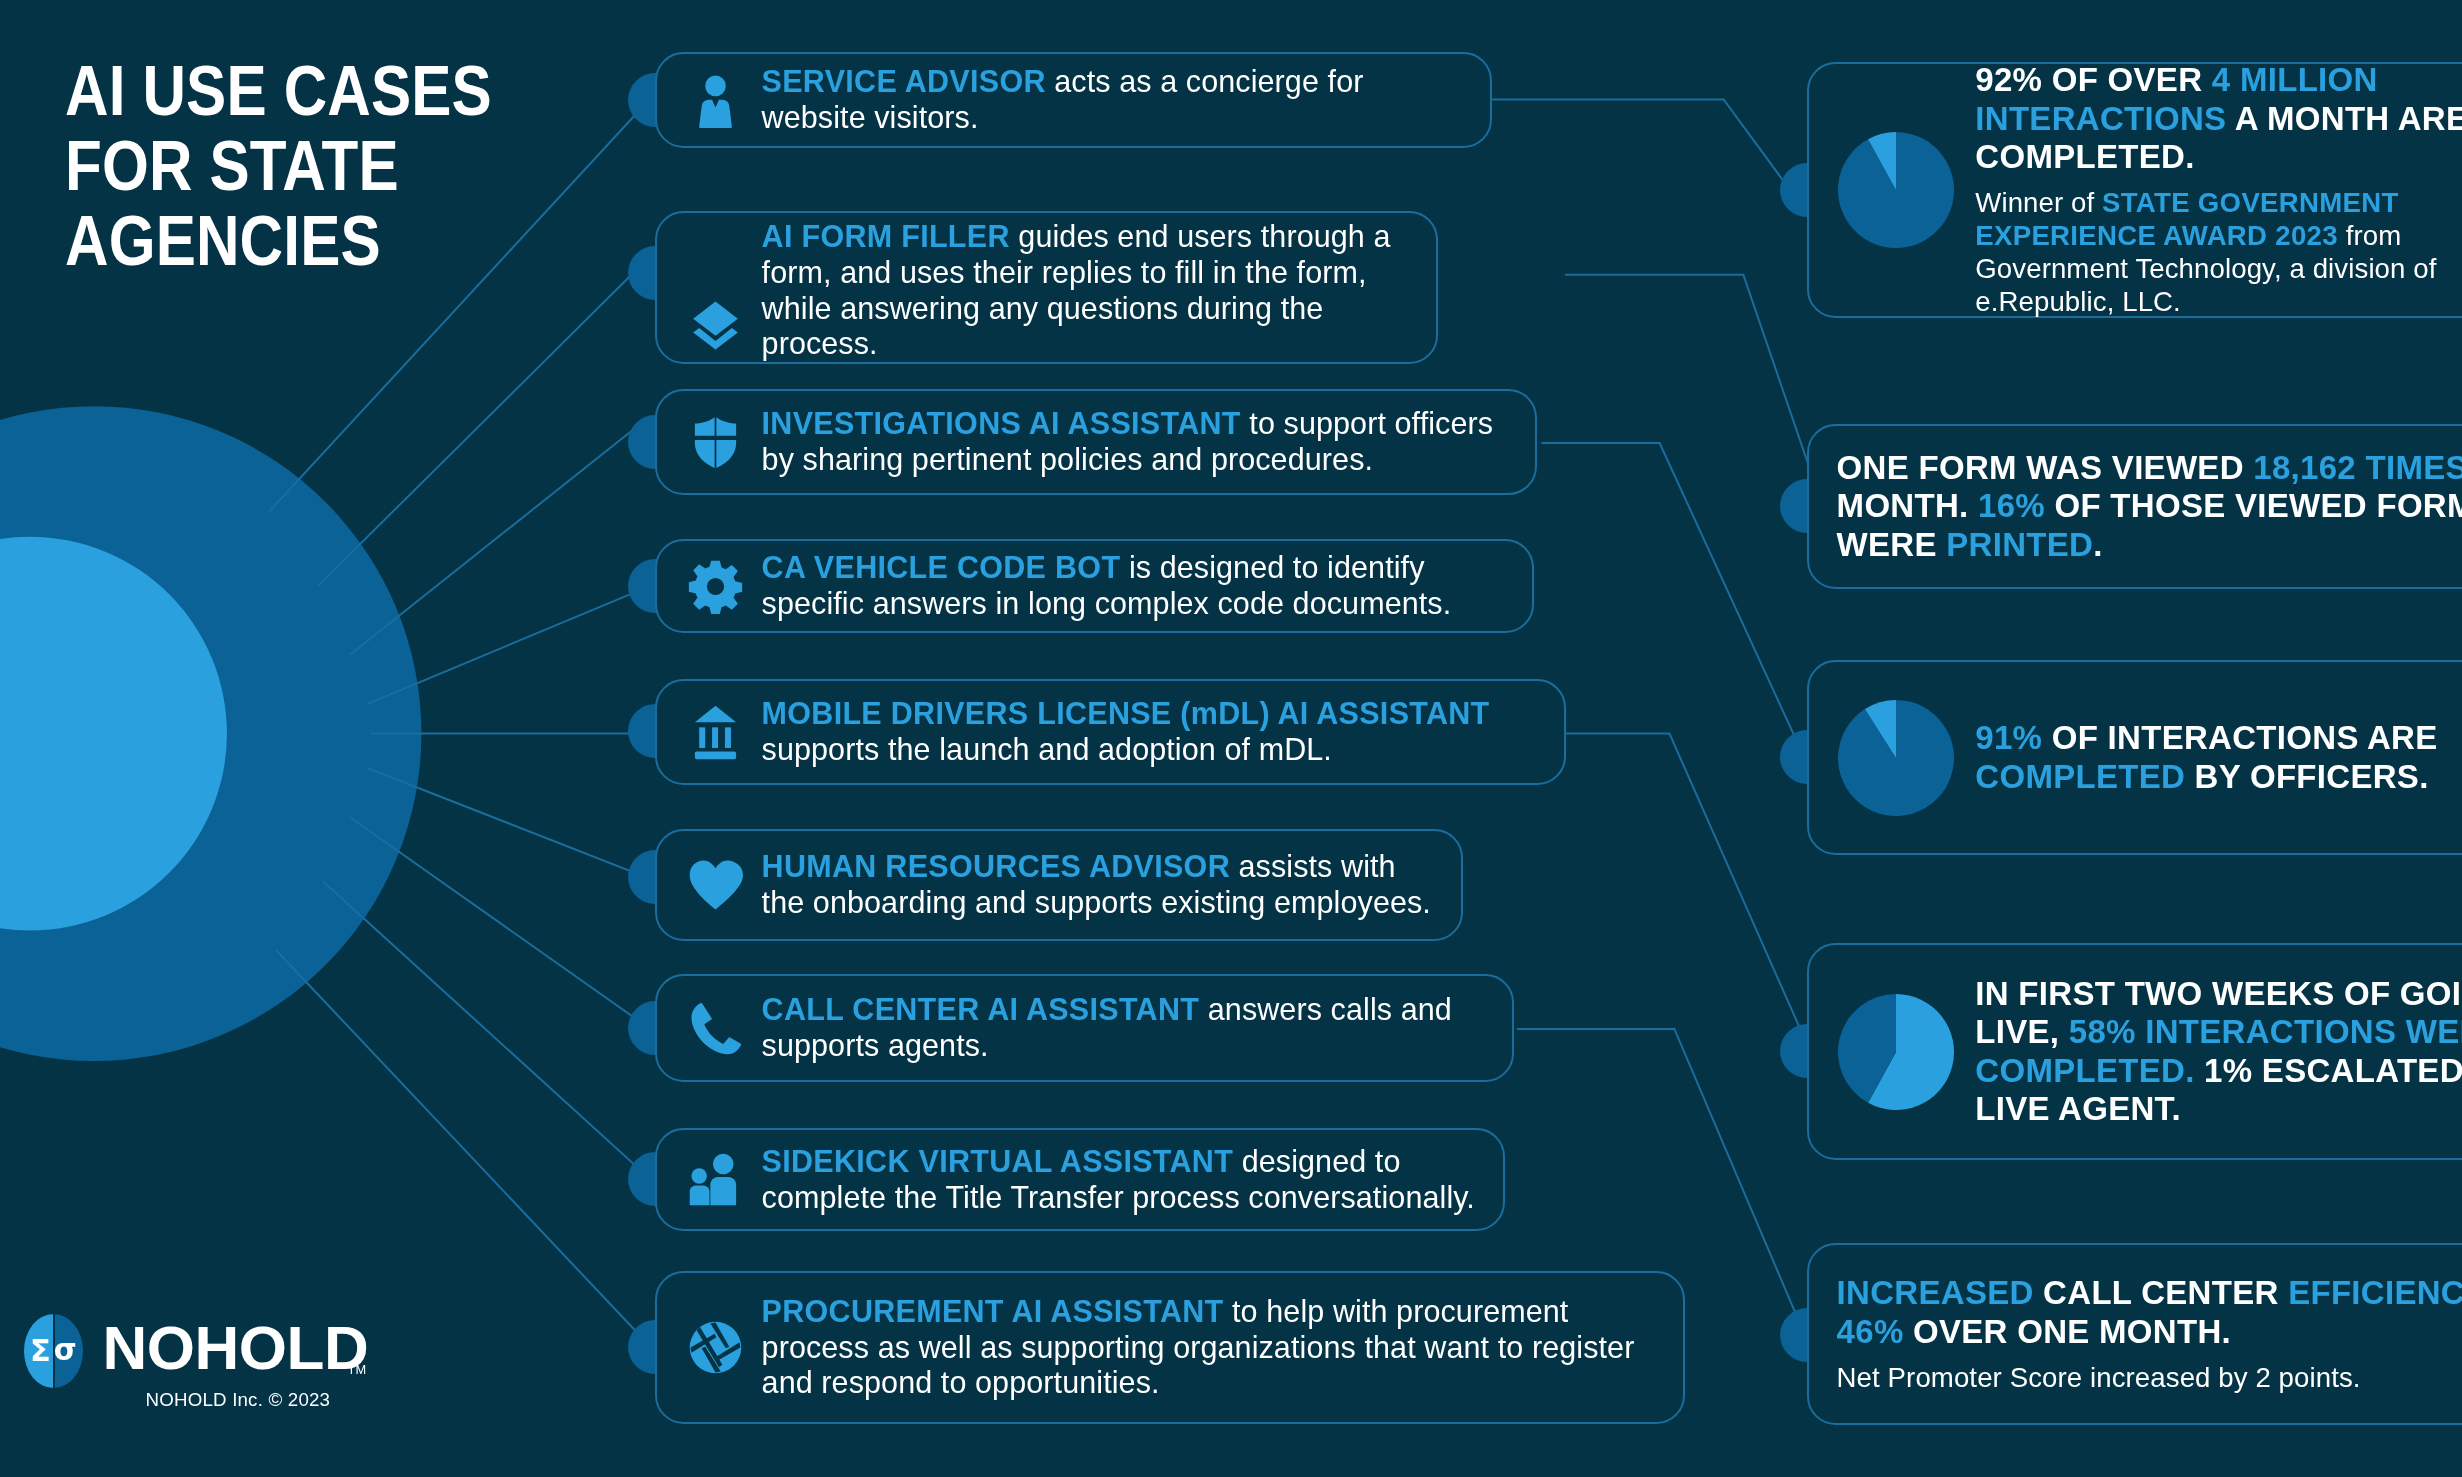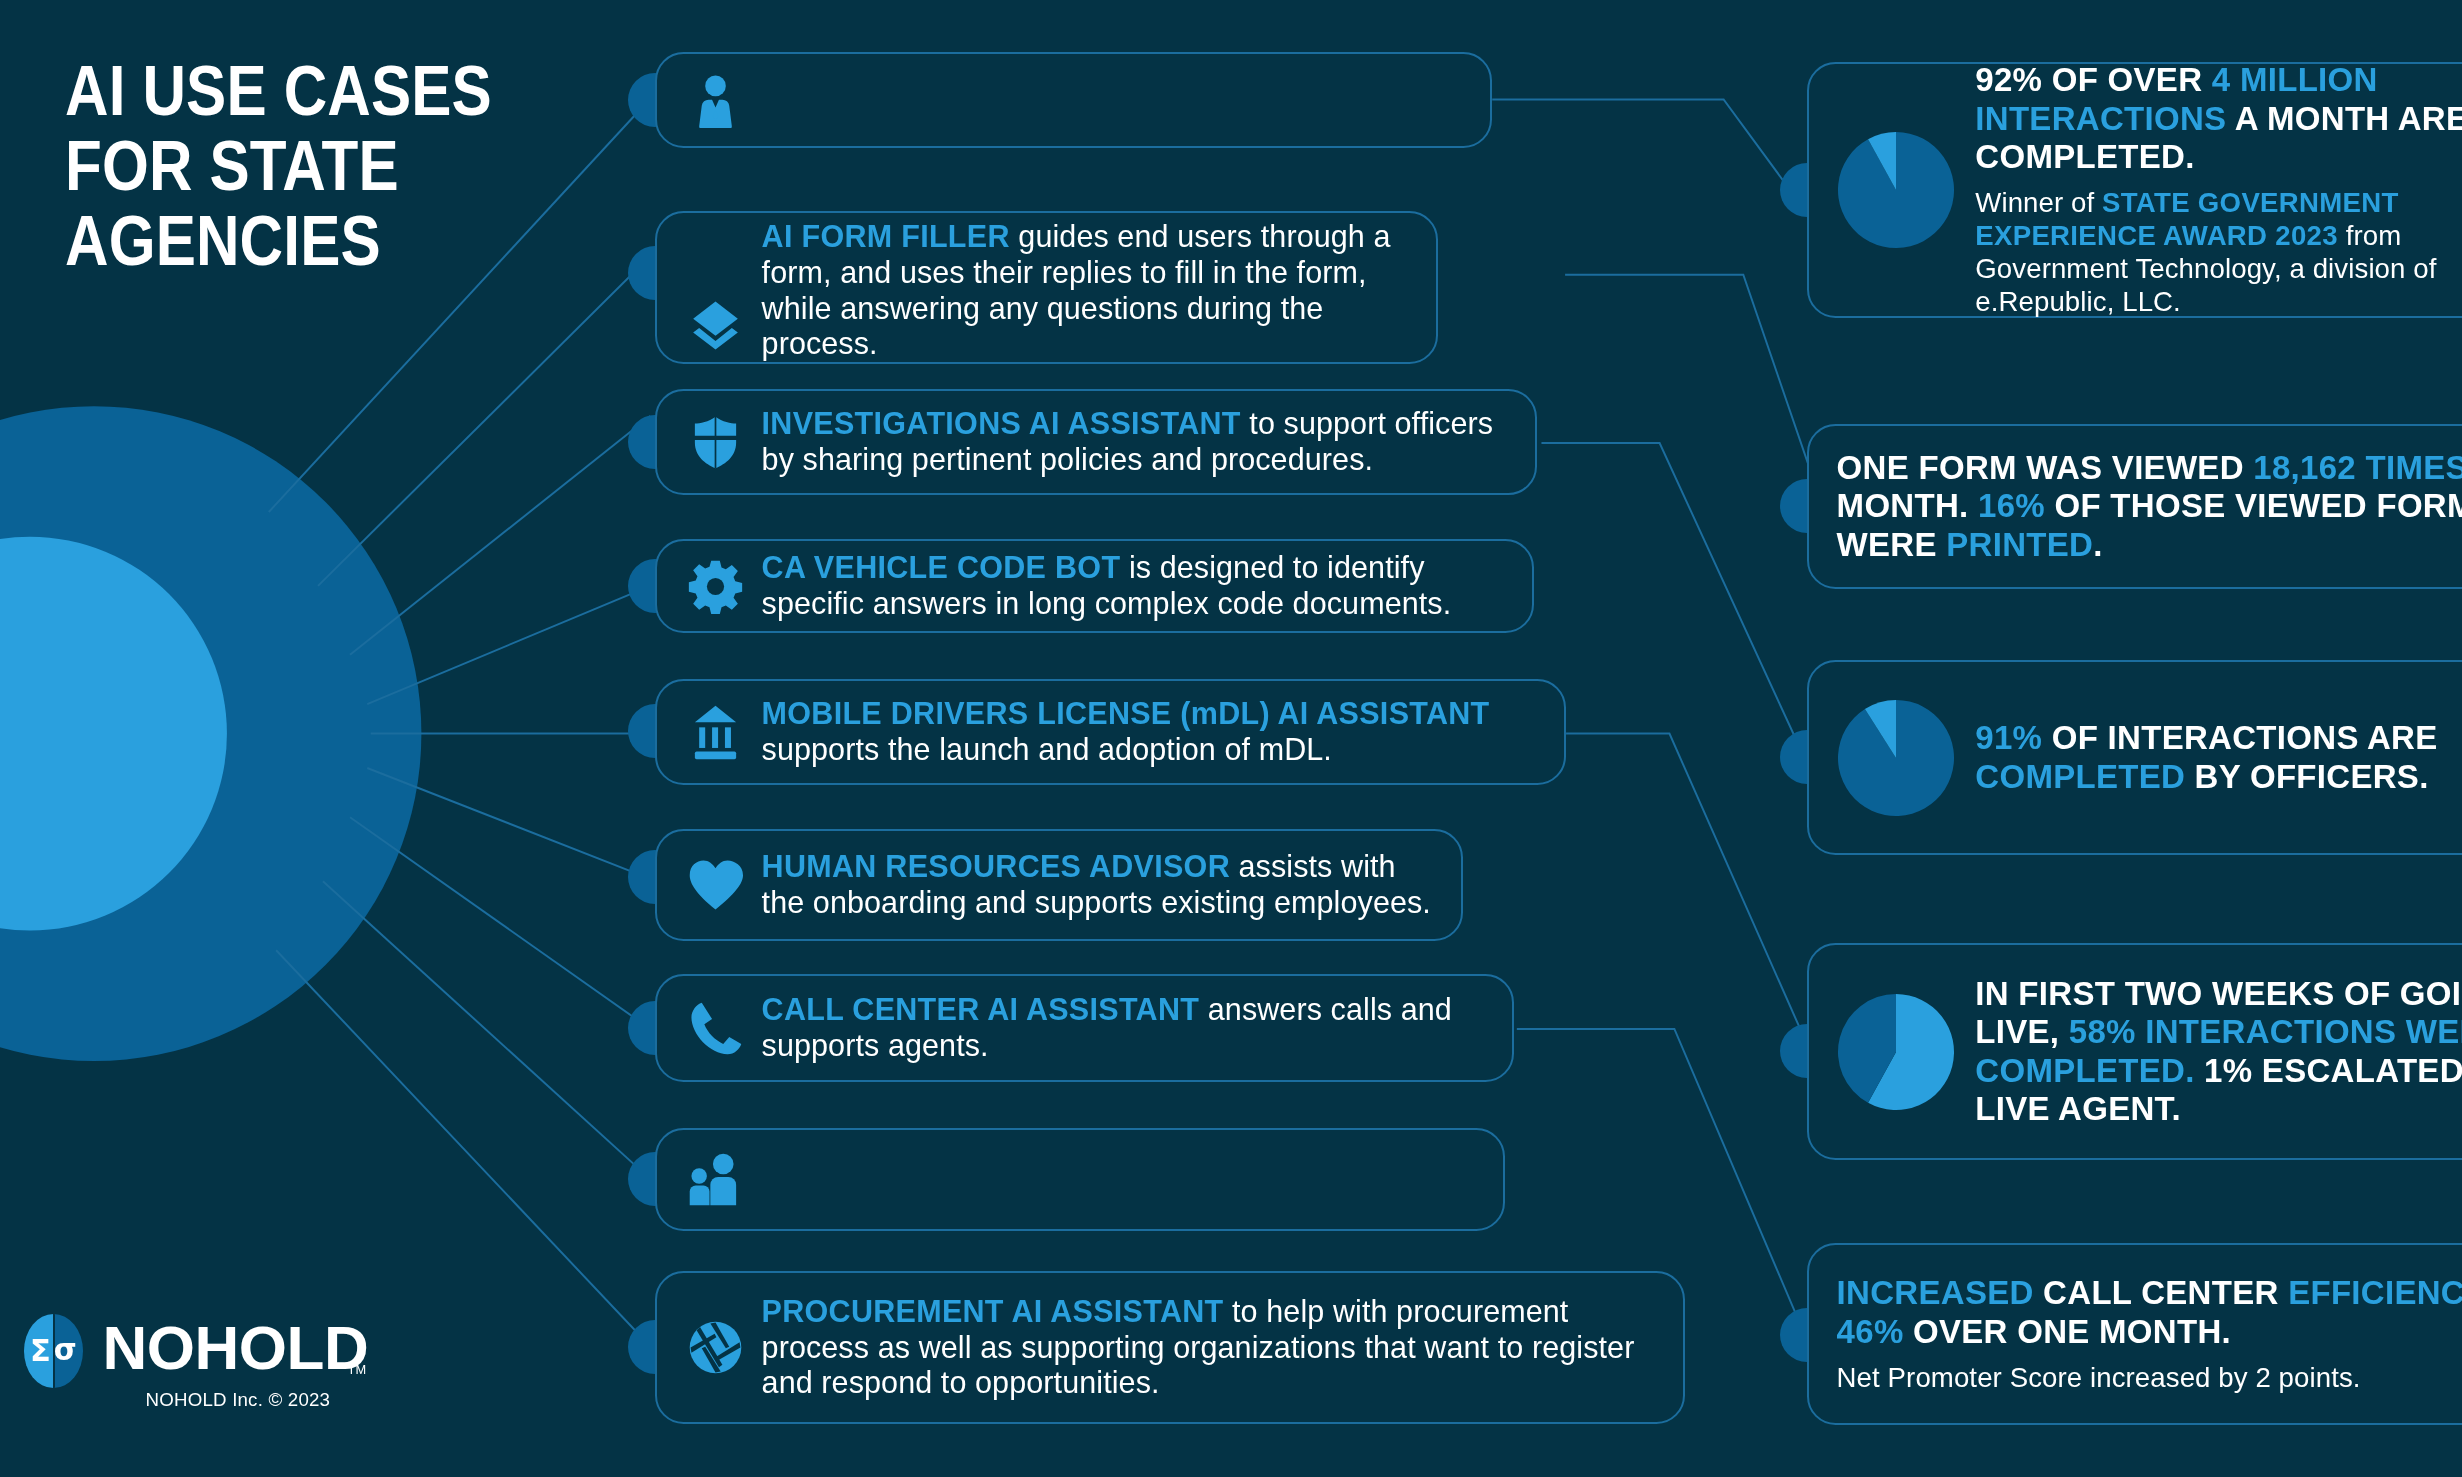--- a/index.html
+++ b/index.html
@@ -145,20 +145,21 @@
   <div id="uc-layer">
       <div class="knob" style="left: 628px; top: 73px;"></div>
       <div class="uc-card" style="left: 655px; top: 52px; width: 837px; height: 96px;">
         <div class="uc-icon">
           <svg viewBox="0 0 64 64">
             <circle cx="32" cy="15" r="12"></circle>
             <path d="M13 62 L16 38 a8 8 0 0 1 8-7 h4 l4 9 4-9 h4 a8 8 0 0 1 8 7 l3 24 a3 3 0 0 1-3 3 H16 a3 3 0 0 1-3-3z"></path>
             <path d="M32 44 l3 6 -3 7 -3-7z"></path>
           </svg>
         </div>
+        <div class="uc-text"><b>SERVICE ADVISOR</b><span> acts as a concierge for website visitors.</span></div>
       </div>
       <div class="knob" style="left: 628px; top: 246px;"></div>
       <div class="uc-card" style="left: 655px; top: 211px; width: 783px; height: 153px; align-items: flex-end;">
         <div class="uc-icon">
           <svg viewBox="0 0 64 64">
             <path d="M32 4 L58 24 L32 44 L6 24z"></path>
             <path d="M32 50 L13 35 L6 40 L32 60 L58 40 L51 35z"></path>
           </svg>
         </div>
         <div class="uc-text"><b>AI FORM FILLER</b><span> guides end users through a form, and uses their replies to fill in the form, while answering any questions during the process.</span></div>
@@ -218,20 +219,21 @@
       <div class="knob" style="left: 628px; top: 1152px;"></div>
       <div class="uc-card" style="left: 655px; top: 1128px; width: 850px; height: 103px;">
         <div class="uc-icon">
           <svg viewBox="0 0 64 64">
             <circle cx="41" cy="14" r="12"></circle>
             <path d="M26 62 V38 a9 9 0 0 1 9-9 h12 a9 9 0 0 1 9 9 v24z"></path>
             <circle cx="13" cy="28" r="9"></circle>
             <path d="M2 62 V46 a7 7 0 0 1 7-7 h9 a7 7 0 0 1 7 7 v16z"></path>
           </svg>
         </div>
+        <div class="uc-text"><b>SIDEKICK VIRTUAL ASSISTANT</b><span> designed to complete the Title Transfer process conversationally.</span></div>
       </div>
       <div class="knob" style="left: 628px; top: 1320px;"></div>
       <div class="uc-card" style="left: 655px; top: 1271px; width: 1030px; height: 153px;">
         <div class="uc-icon">
           <svg viewBox="0 0 64 64">
             <circle cx="32" cy="32" r="30"></circle>
             <g fill="#043345">
               <path d="M32 3 L48 31 L44 33 L26 4z"></path>
               <path d="M61 32 L33 48 L31 44 L60 26z"></path>
               <path d="M32 61 L16 33 L20 31 L38 60z"></path>

